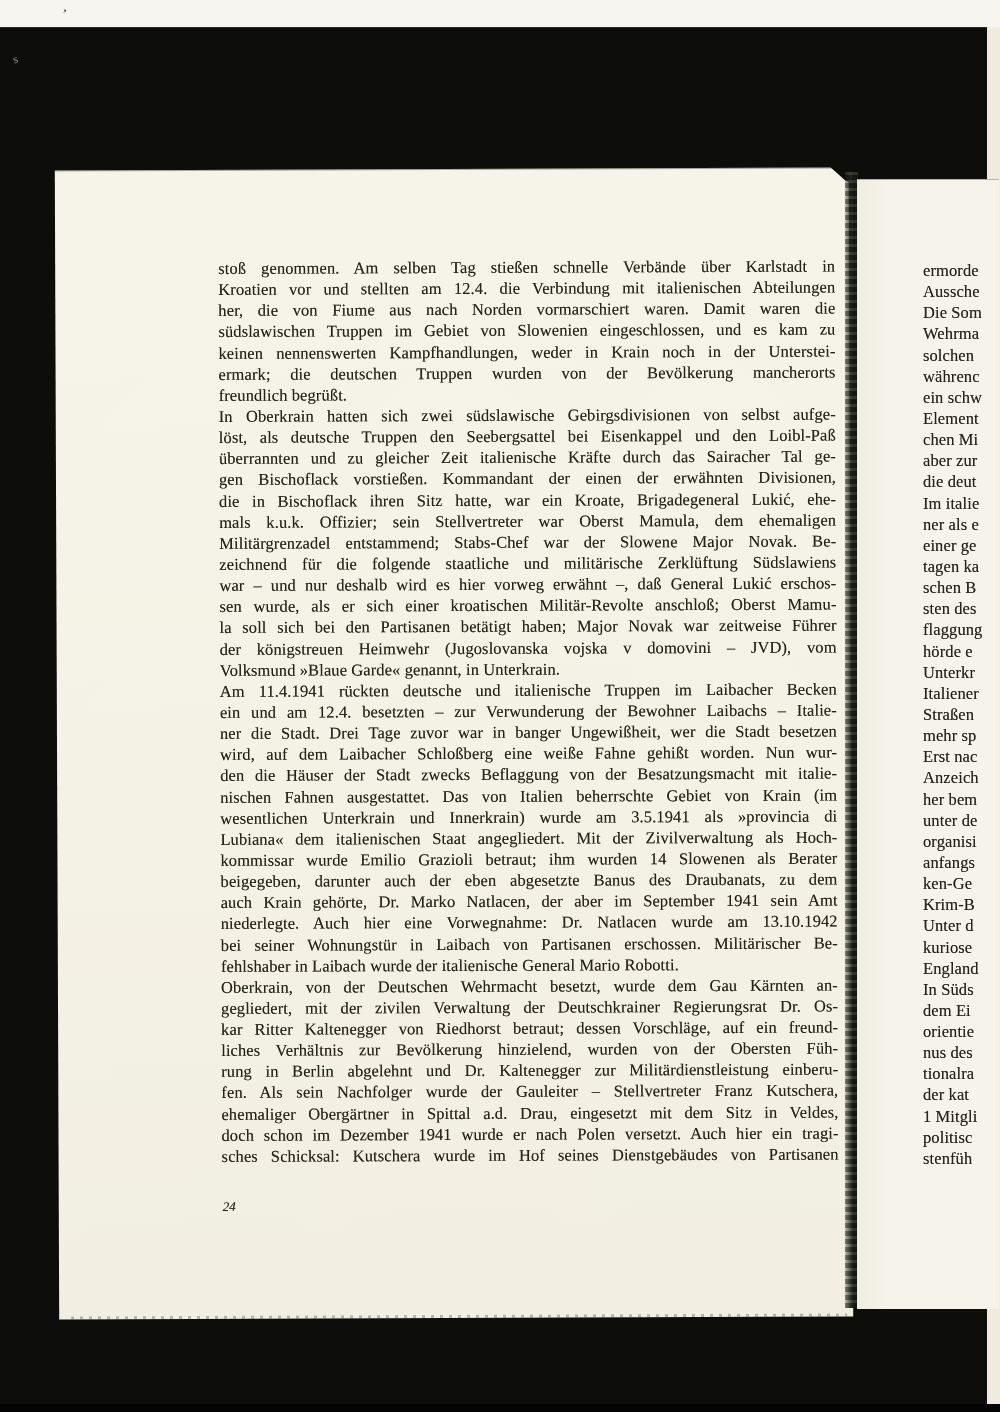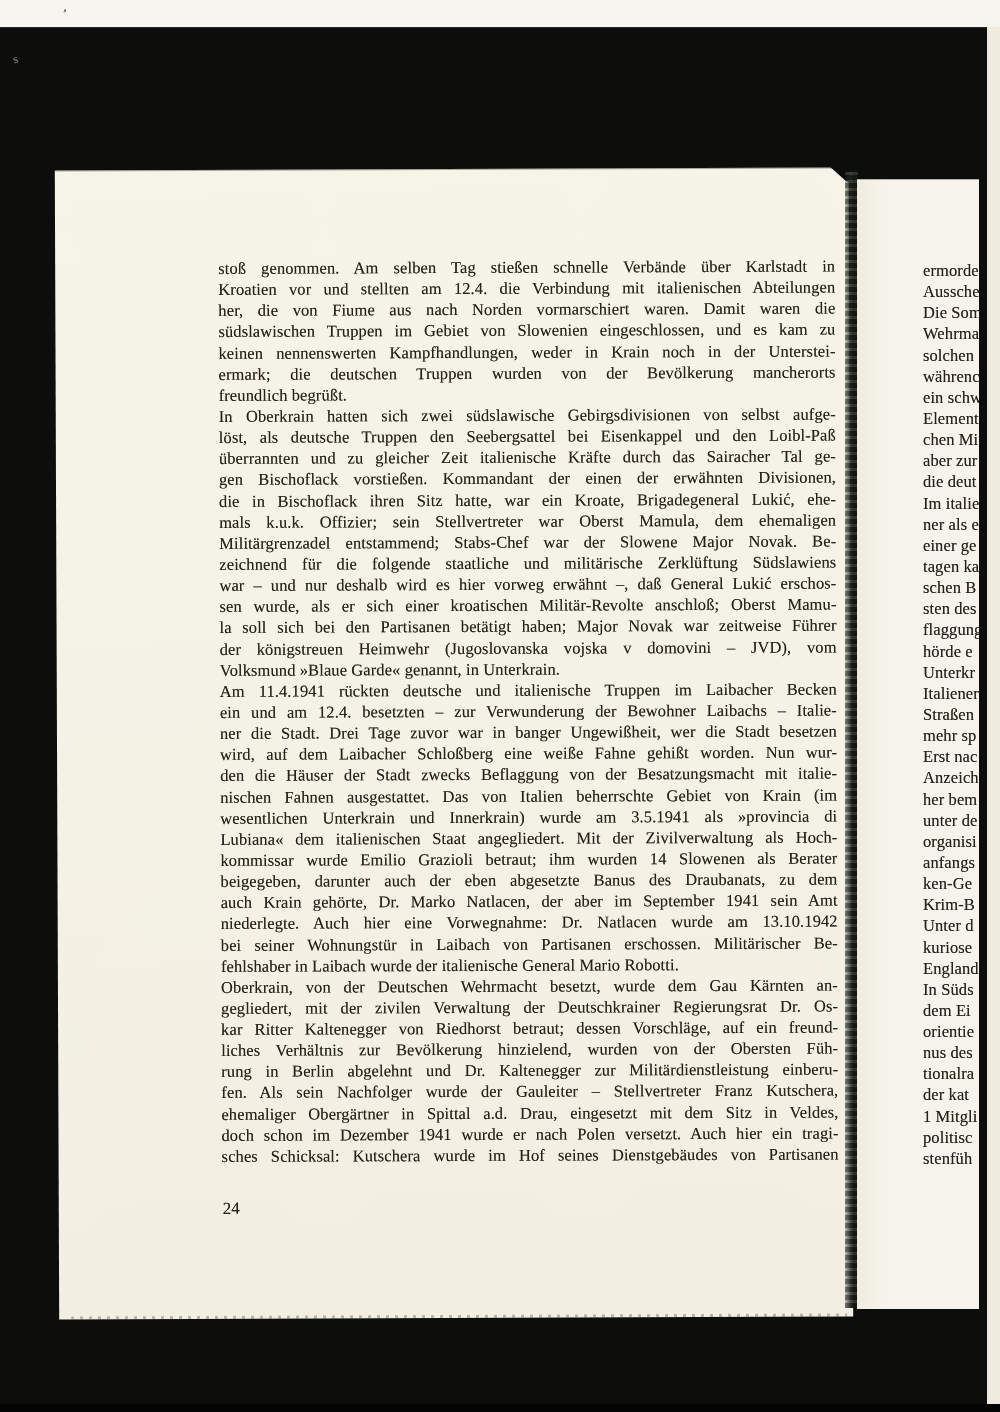--- a/index.html
+++ b/index.html
@@ -57,42 +57,43 @@
   }
   .line {
     height: 21.15px; line-height: 21.15px;
     white-space: nowrap;
     text-align: justify;
     text-align-last: justify;
   }
   .line.para-end { text-align-last: left; }
   .page-number {
     position: absolute; left: 164px; top: 1028px;
-    color: #26221a; font-size: 17px;
+    color: #26221a; font-size: 13px;
     text-shadow: 0 0 0.6px rgba(45,38,26,.55);
+    font-style: italic;
   }
 
   
   .corner-wedge {
     position: absolute; left: 829px; top: 166px; width: 30px; height: 21px;
     background: #0d0d0c;
     clip-path: polygon(0 0, 100% 0, 100% 95%, 55% 70%, 20% 25%);
   }
 
   
   .spine-shadow {
     position: absolute; left: 845px; top: 172px; width: 13px; height: 1136px;
     background:
       repeating-linear-gradient(to bottom, rgba(90,100,80,.35) 0 3px, rgba(20,22,18,.55) 3px 8px),
       linear-gradient(to right, rgba(40,40,34,0) 0%, rgba(45,50,40,.9) 45%, rgba(24,27,20,.95) 62%, rgba(60,60,48,.15) 100%);
   }
 
   
   .right-page {
-    position: absolute; left: 857px; top: 179px; width: 122px; height: 1129px;
+    position: absolute; left: 857px; top: 179px; width: 142px; height: 1129px;
     background: linear-gradient(to right, #efece0 0%, #f6f4ea 22%, #f6f4ea 100%);
     border-top: 1px solid rgba(80,78,66,.4);
     overflow: hidden;
   }
   .text-block-right {
     position: absolute; left: 66px; top: 80px; width: 90px;
     color: #26221a;
     font-size: 16.5px;
     letter-spacing: 0.1px;
     text-shadow: 0 0 0.6px rgba(45,38,26,.55);

